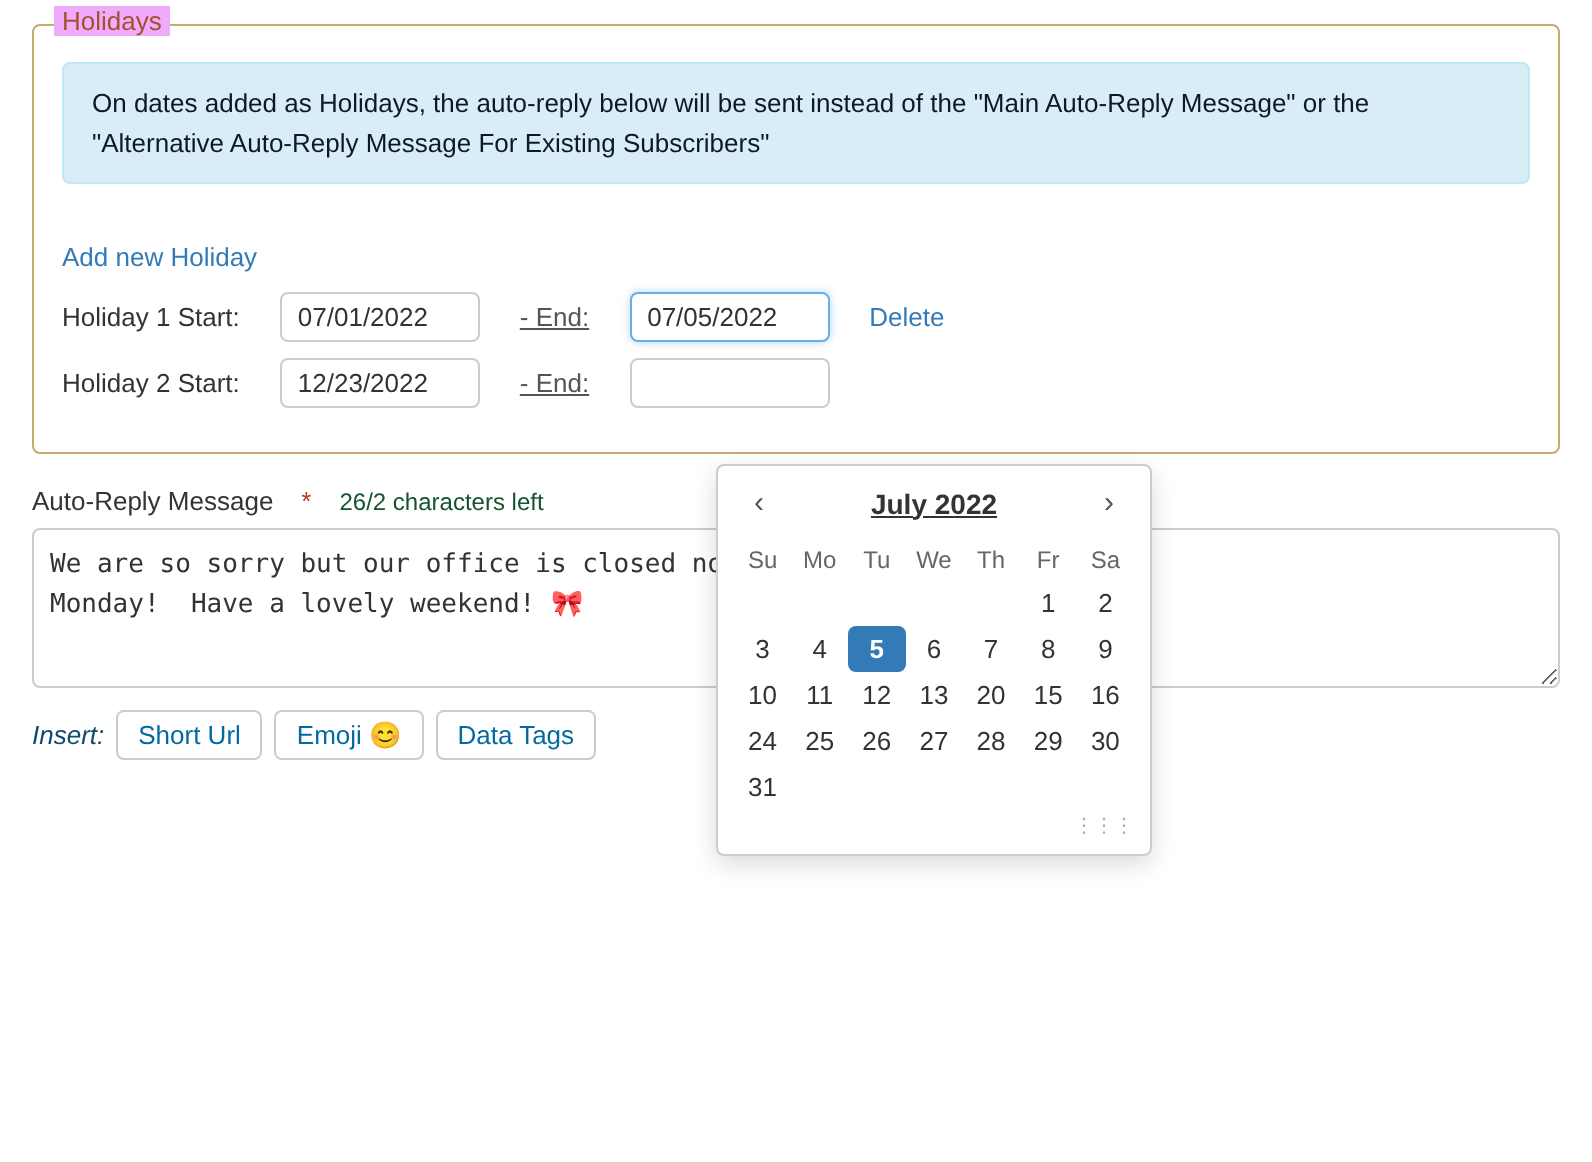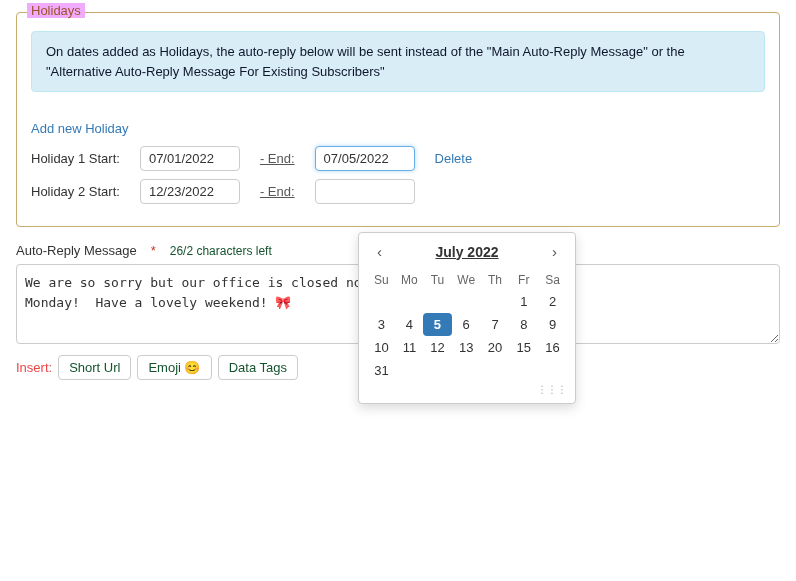--- a/index.html
+++ b/index.html
@@ -190,30 +190,31 @@
 
     
     .insert-toolbar {
       display: flex;
       align-items: center;
       gap: 6px;
       margin-top: 8px;
     }
     .insert-label {
       font-size: 13px;
-      color: #ef4444;
+      color: #0c4a6e;
+      font-style: italic;
     }
     .insert-btn {
       border: 1px solid #ccc;
       background: #fff;
       border-radius: 4px;
       padding: 4px 10px;
       font-size: 13px;
       cursor: pointer;
-      color: #14532d;
+      color: #0369a1;
     }
   </style>
 </head>
 <body>
 
 <div class="page-wrapper">
 
   <div class="holidays-fieldset">
     <span class="holidays-legend">Holidays</span>
 
@@ -285,20 +286,29 @@
           <tr>
             <td>10</td>
             <td>11</td>
             <td>12</td>
             <td>13</td>
             <td>20</td>
             <td>15</td>
             <td>16</td>
           </tr>
           <tr>
+            <td>24</td>
+            <td>25</td>
+            <td>26</td>
+            <td>27</td>
+            <td>28</td>
+            <td>29</td>
+            <td>30</td>
+          </tr>
+          <tr>
             <td>31</td>
             <td class="empty"></td>
             <td class="empty"></td>
             <td class="empty"></td>
             <td class="empty"></td>
             <td class="empty"></td>
             <td class="empty"></td>
           </tr>
         </tbody>
     </table>

